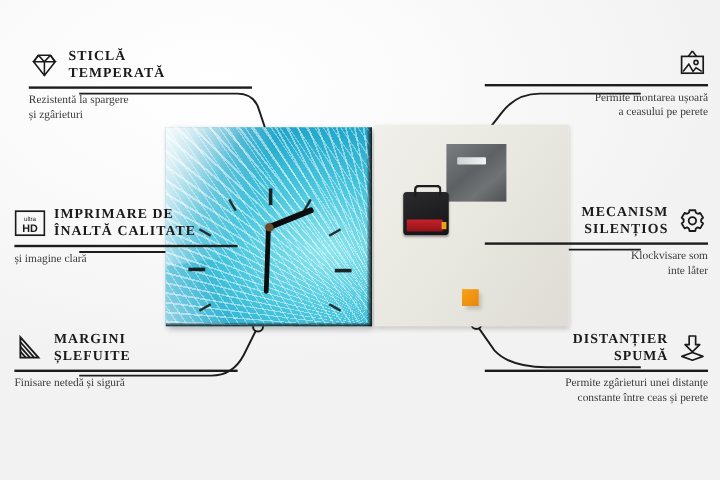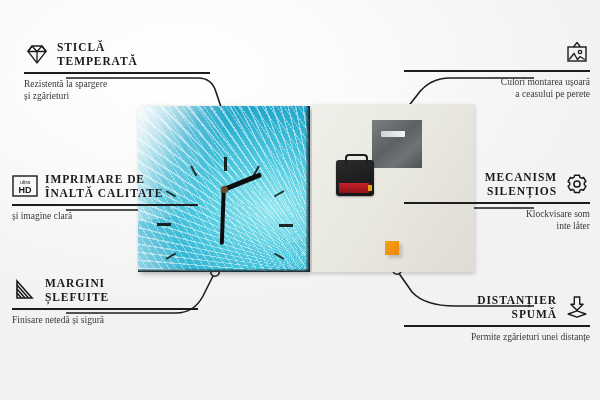--- a/index.html
+++ b/index.html
@@ -112,21 +112,21 @@
   .c-sub{font-size:9.5px;color:#3a3a3a;line-height:1.3;}
   .callout.right .c-sub{text-align:right;}
   .ico{width:26px;height:26px;flex:0 0 26px;display:flex;align-items:center;justify-content:center;}
   .ico svg{display:block;}
 
   #co-sticla{left:24px;top:40px;}
   #co-hd{left:12px;top:172px;}
   #co-margini{left:12px;top:276px;}
   #co-manere{right:10px;top:40px;}
   #co-mecanism{right:10px;top:170px;}
-  #co-distantier{right:10px;top:276px;margin-top:17px;}
+  #co-distantier{right:10px;top:276px;}
 
   #co-sticla .rule{width:186px;}
   #co-hd .rule{width:186px;}
   #co-margini .rule{width:186px;}
   #co-manere .rule{width:186px;margin-left:auto;}
   #co-mecanism .rule{width:186px;margin-left:auto;}
   #co-distantier .rule{width:186px;margin-left:auto;}
 
   #connectors{position:absolute;inset:0;pointer-events:none;}
 </style>
@@ -271,21 +271,21 @@
         <svg viewBox="0 0 24 24" width="24" height="24" fill="none" stroke="#1a1a1a" stroke-width="1.3">
           <path d="M12 1.5 L8.5 6 M12 1.5 L15.5 6"></path>
           <rect x="3" y="6" width="18" height="14" stroke-width="1.4"></rect>
           <circle cx="15" cy="11" r="1.7"></circle>
           <path d="M4.2 18.5 L9 12.5 L12.5 18.5 L15 15.5 L19.8 18.5"></path>
         </svg>
       </span>
     </div>
     <div class="rule"></div>
     <div class="c-sub">
-      <div>Culori montarea ușoară</div>
+      <div>Permite montarea ușoară</div>
       <div>a ceasului pe perete</div>
     </div>
   </div>
 
   <div class="callout right" id="co-mecanism">
     <div class="head">
       <span class="ico">
         <svg viewBox="0 0 24 24" width="24" height="24" fill="none" stroke="#1a1a1a" stroke-width="1.5">
           <path d="M9.6 3.2h4.8l.5 2.1 1.6.9 2-.8 2.4 4.1-1.6 1.4v1.9l1.6 1.4-2.4 4.1-2-.8-1.6.9-.5 2.1H9.6l-.5-2.1-1.6-.9-2 .8-2.4-4.1 1.6-1.4v-1.9L3.1 9.5l2.4-4.1 2 .8 1.6-.9z" stroke-linejoin="round"></path>
           <circle cx="12" cy="12" r="3.1"></circle>
@@ -312,16 +312,17 @@
         </svg>
       </span>
       <div class="c-title">
         <div>DISTANȚIER</div>
         <div>SPUMĂ</div>
       </div>
     </div>
     <div class="rule"></div>
     <div class="c-sub">
       <div>Permite zgârieturi unei distanțe</div>
+      <div>constante între ceas și perete</div>
     </div>
   </div>
 
 </div>
 
 </body></html>

